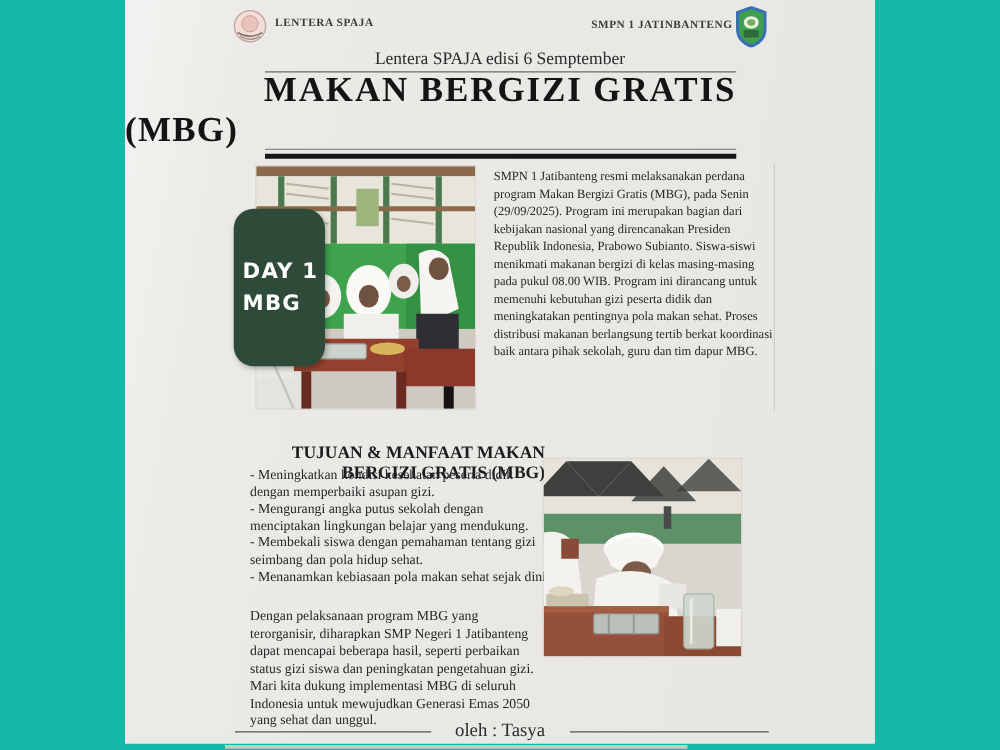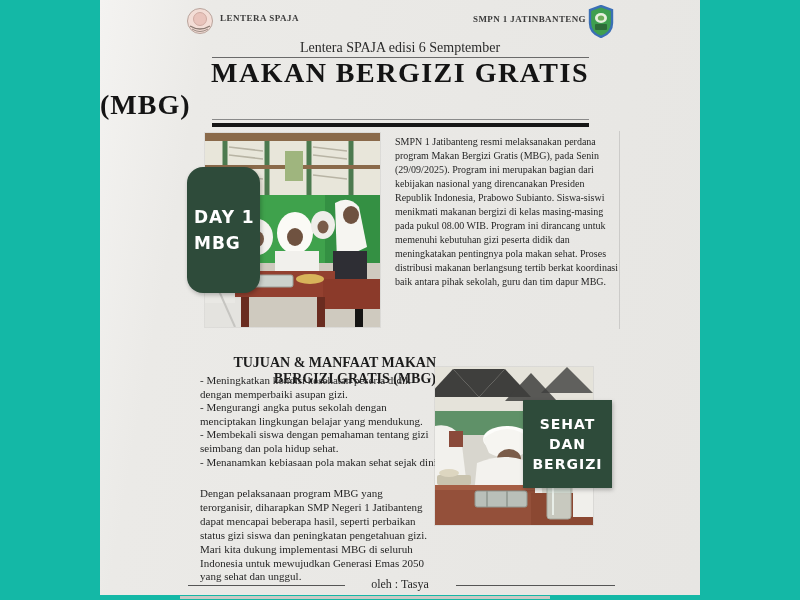--- a/index.html
+++ b/index.html
@@ -56,21 +56,21 @@
   
   .section-heading { position:absolute; left:96px; top:335px; width:240px; text-align:right;
                      font-size:14px; line-height:16px; font-weight:bold; color:#1c1c1c;margin-top:20px; }
   .bullets { position:absolute; left:100px; top:374px; width:240px;
              font-size:11px; line-height:13.6px; color:#262626; }
   .closing { position:absolute; left:100px; top:487px; width:235px;
              font-size:11px; line-height:13.9px; color:#262626; }
 
   
   .byline { position:absolute; left:250px; top:577px; width:100px; text-align:center;
-            font-size:12px; color:#2b2b2b; }
+            font-size:15px; color:#2b2b2b; }
   .byline-rule-l { position:absolute; left:88px;  top:585px; width:157px; height:1px; background:#555; }
   .byline-rule-r { position:absolute; left:356px; top:585px; width:159px; height:1px; background:#555; }
 </style>
 </head>
 <body>
 
 <div class="stage">
 
   <div class="paper">
 
@@ -205,25 +205,20 @@
         <line x1="72" y1="124" x2="72" y2="140" stroke="#8f968f" stroke-width="1.5"></line>
         <rect x="2" y="108" width="34" height="10" rx="2" fill="#c9c3ae"></rect>
         <ellipse cx="14" cy="106" rx="10" ry="4" fill="#ddd6c0"></ellipse>
 
         <rect x="112" y="108" width="24" height="44" rx="3" fill="#cfd8cf" opacity=".9" stroke="#a8b2a8"></rect>
         <line x1="118" y1="112" x2="118" y2="148" stroke="#e8eee8" stroke-width="2"></line>
         <rect x="138" y="120" width="20" height="30" fill="#f0efeb"></rect>
       </svg>
     </div>
 
-    <div class="badge badge-sehat">
-      <div>SEHAT</div>
-      <div>DAN</div>
-      <div>BERGIZI</div>
-    </div>
 
     <div class="byline-rule-l"></div>
     <div class="byline">oleh : Tasya</div>
     <div class="byline-rule-r"></div>
 
   </div>
 
   <div class="paper-edge"></div>
 </div>
 

